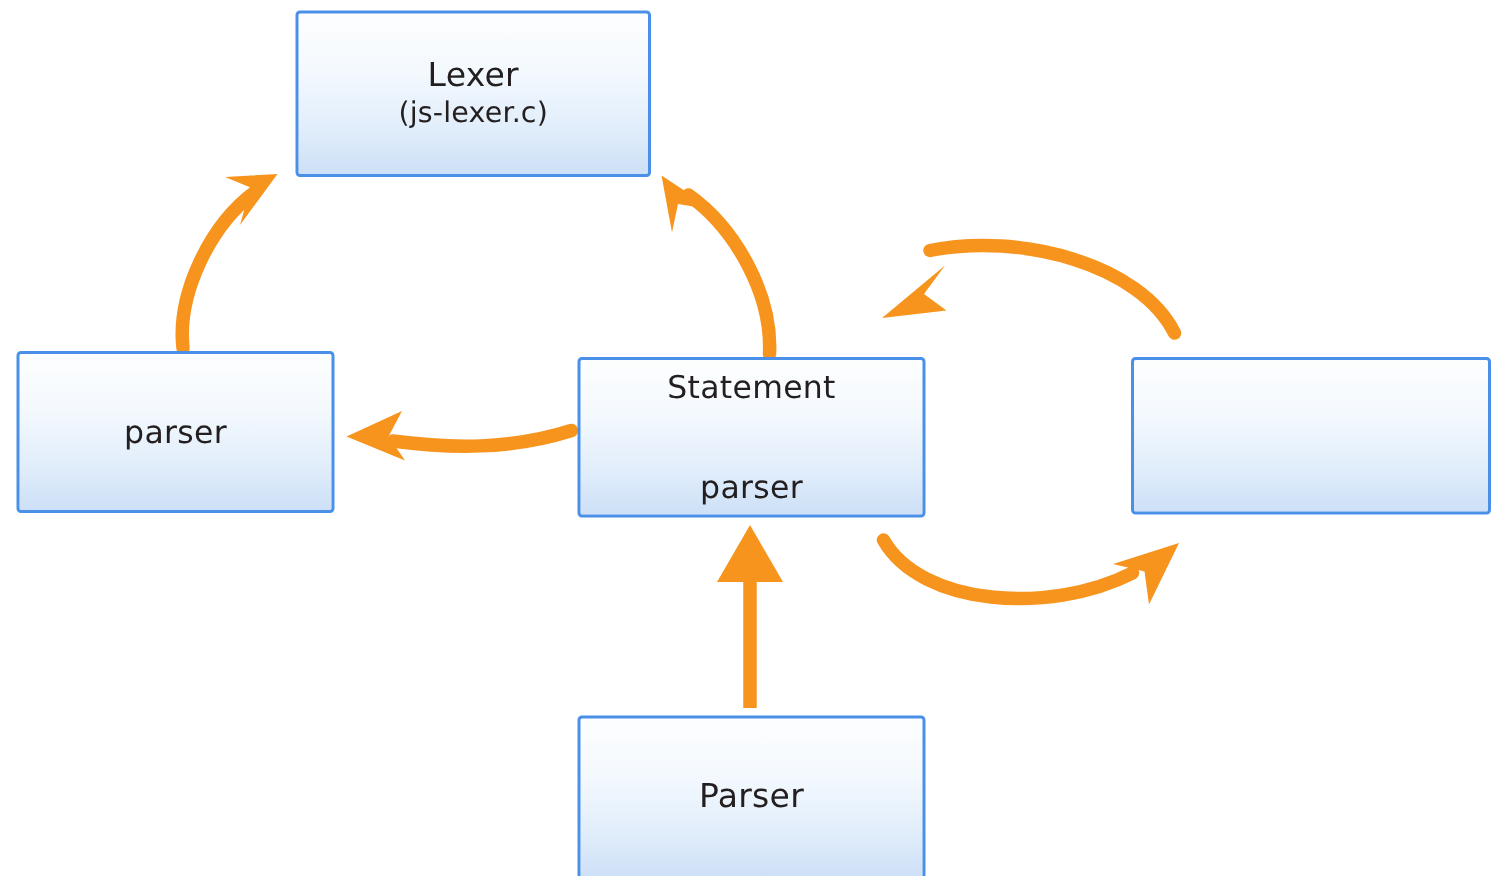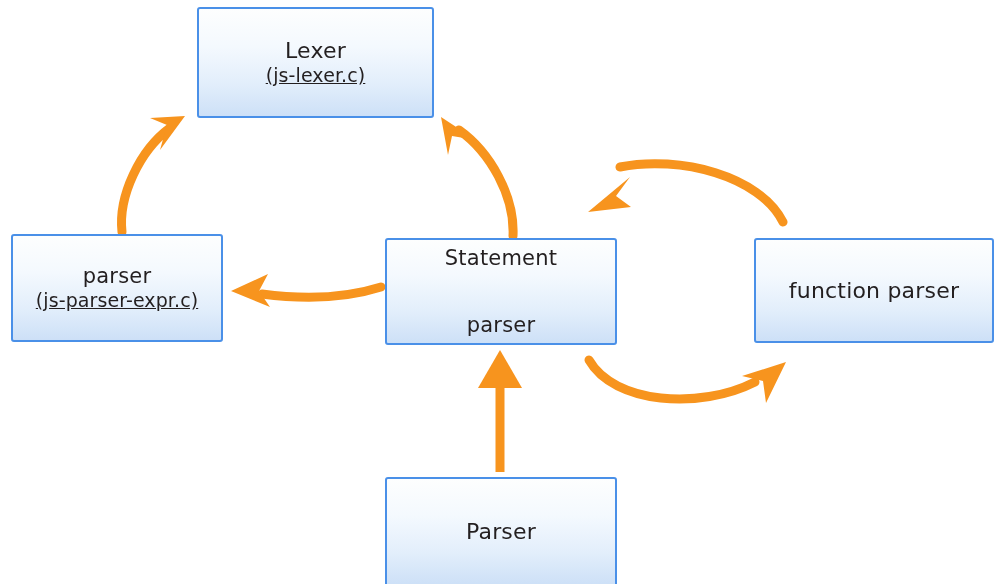--- a/index.html
+++ b/index.html
@@ -45,21 +45,20 @@
   }
   .node .title {
     font-size: 22px;
     letter-spacing: 0.2px;
     white-space: nowrap;
   }
   .node .sub {
     font-size: 19px;
     letter-spacing: 0.1px;
     white-space: nowrap;
-    text-decoration: underline;
   }
   .node.two-line-title .title {
     font-size: 21px;
   }
 
   
   #node-lexer      { left: 197px; top: 7px;   width: 237px; height: 111px; }
   #node-expression { left: 11px;  top: 234px; width: 212px; height: 108px; }
   #node-statement  { left: 385px; top: 238px; width: 232px; height: 107px; gap: 42px; }
   #node-function   { left: 754px; top: 238px; width: 240px; height: 105px; }
@@ -103,29 +102,27 @@
     </g>
   </svg>
 
   <div class="node" id="node-lexer">
     <div class="title">Lexer</div>
     <div class="sub">(js-lexer.c)</div>
   </div>
 
   <div class="node two-line-title" id="node-expression">
     <div class="title">parser</div>
-    <div class="sub">(js-parser-expr.c)</div>
   </div>
 
   <div class="node two-line-title" id="node-statement">
     <div class="title">Statement</div>
     <div class="title">parser</div>
   </div>
 
   <div class="node" id="node-function">
-    <div class="title">function parser</div>
   </div>
 
   <div class="node" id="node-parser">
     <div class="title">Parser</div>
   </div>
 
 </div>
 
 </body></html>

